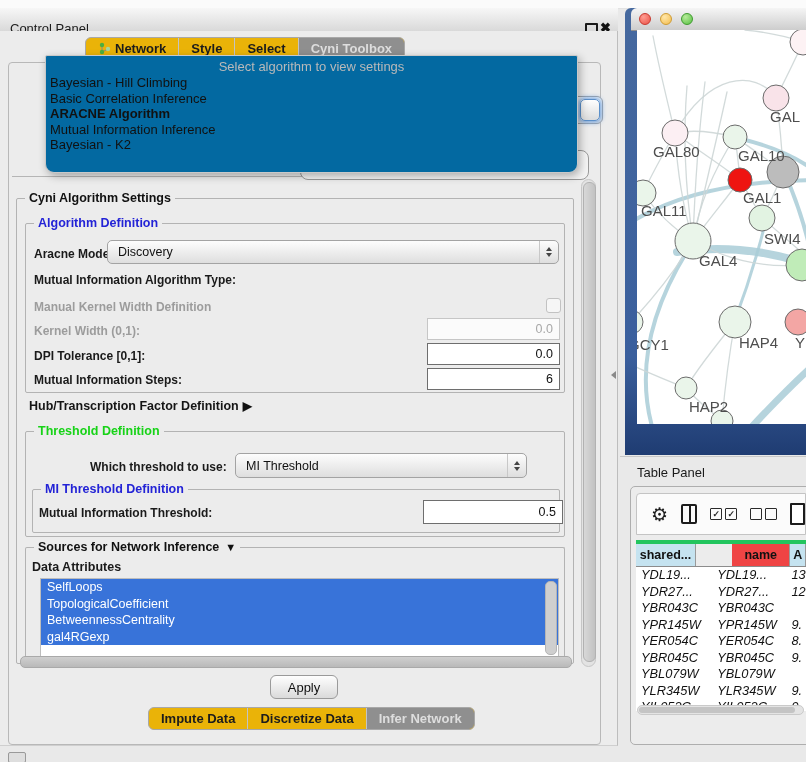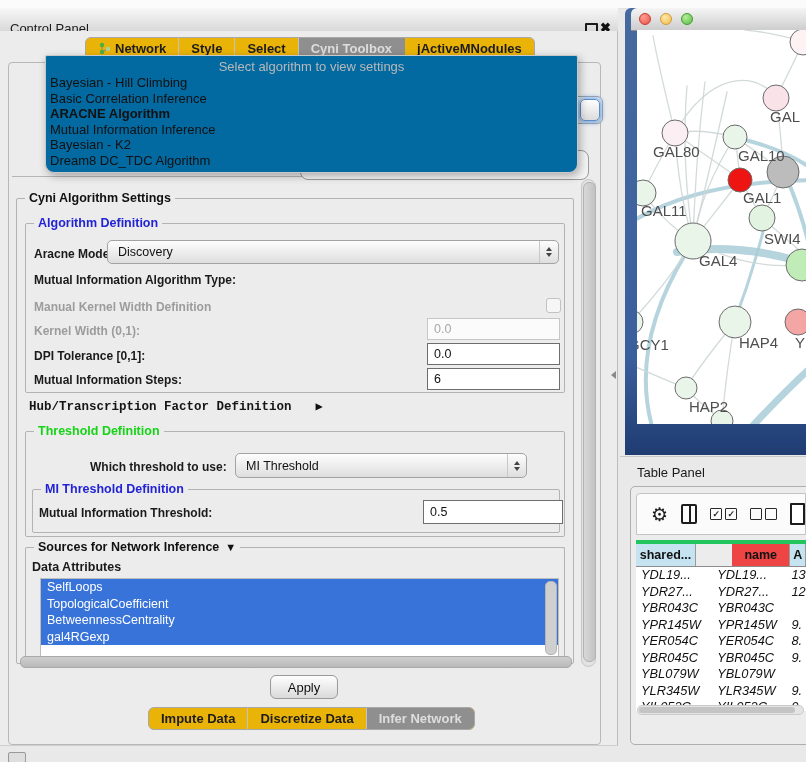--- a/index.html
+++ b/index.html
@@ -51,21 +51,21 @@
   .gb-title.green{color:#17d317;}
   .lbl{font-size:12px;font-weight:bold;color:#1a1a1a;white-space:nowrap;}
   .lbl.disabled{color:#9c9c9c;}
   .combo{border:1px solid #a3a3a3;border-radius:5px;background:linear-gradient(#fdfdfd,#dedede);
     display:flex;align-items:center;font-size:12.5px;color:#111;box-sizing:border-box;}
   .combo .val{flex:1;padding-left:10px;}
   .combo .stepper{width:18px;align-self:stretch;display:flex;flex-direction:column;align-items:center;justify-content:center;gap:2px;border-left:1px solid #c8c8c8;}
   .tri-up{width:0;height:0;border-left:3.5px solid transparent;border-right:3.5px solid transparent;border-bottom:4.5px solid #444;}
   .tri-dn{width:0;height:0;border-left:3.5px solid transparent;border-right:3.5px solid transparent;border-top:4.5px solid #444;}
   .field{border:1px solid #6e6e6e;background:#fff;font-size:12.5px;color:#111;text-align:right;
-    box-sizing:border-box;padding:0 6px;display:flex;align-items:center;}
+    box-sizing:border-box;padding:0 6px;display:flex;align-items:center;justify-content:flex-end;}
   .field.disabled{border:1px solid #c6c6c6;background:#fbfbfb;color:#a8a8a8;}
   .checkbox{width:13px;height:13px;border:1px solid #c2c2c2;border-radius:3px;background:#f6f6f6;}
   .hub-row{font-size:12.5px;font-weight:600;color:#151515;}
   .arrow-right{font-size:12px;color:#111;}
   .list{background:#fff;border:1px solid #bdbdbd;overflow:hidden;position:relative;}
   .list-item{height:16.5px;line-height:16.5px;font-size:12.5px;color:#fff;background:#3873d9;padding-left:6px;}
   .list .lscroll{position:absolute;right:1px;top:2px;width:10px;height:72px;background:#cfcfcf;border:1px solid #b5b5b5;border-radius:5px;}
   .hscroll-thumb{height:10px;background:linear-gradient(#cfcfcf,#b9b9b9);border:1px solid #a9a9a9;border-radius:5px;}
   .apply-btn{width:66px;height:22px;border:1px solid #9a9a9a;border-radius:6px;background:linear-gradient(#fefefe,#dadada);
     font-size:13px;color:#111;display:flex;align-items:center;justify-content:center;}
@@ -128,41 +128,37 @@
     </span>
     <span class="tab">
       <span>Style</span>
     </span>
     <span class="tab">
       <span>Select</span>
     </span>
     <span class="tab active">
       <span>Cyni Toolbox</span>
     </span>
-    <span class="tab">
-      <span>jActiveMNodules</span>
-    </span>
   </div>
 
 <div class="abs outer-panel"></div>
 
 <div class="abs hidden-combo">
     <span class="focus-cap"></span>
   </div>
 <div class="abs hidden-field"></div>
 
 <div class="abs dropdown">
   <div class="dd-placeholder">Select algorithm to view settings</div>
   <div id="dd-items">
       <div class="dd-item">Bayesian - Hill Climbing</div>
       <div class="dd-item">Basic Correlation Inference</div>
       <div class="dd-item bold">ARACNE Algorithm</div>
       <div class="dd-item">Mutual Information Inference</div>
       <div class="dd-item">Bayesian - K2</div>
-      <div class="dd-item">Dream8 DC_TDC Algorithm</div>
     </div>
 </div>
 
 <div class="abs scrollpane-top"></div>
 <div class="abs vscroll">
     <span class="thumb"></span>
   </div>
 
 <div class="abs groupbox" style="left:16px;top:198px;width:556px;height:464px;">
   <span class="gb-title plain">Cyni Algorithm Settings</span>
@@ -193,21 +189,21 @@
     <div class="abs field" style="left:401px;top:119px;width:133px;height:22px;">
         <span>0.0</span>
       </div>
 
     <span class="abs lbl" style="left:8px;top:149px;">Mutual Information Steps:</span>
     <div class="abs field" style="left:401px;top:144px;width:133px;height:22px;">
         <span>6</span>
       </div>
   </div>
 
-  <div class="abs hub-row" style="left:12px;top:200px;display:flex;align-items:center;gap:24px;font-family:Liberation Mono, monospace;">
+  <div class="abs hub-row" style="left:12px;top:200px;display:flex;align-items:center;gap:4px;">
     <span>Hub/Transcription Factor Definition</span>
     <span class="arrow-right">▶</span>
   </div>
 
   <div class="abs groupbox" style="left:8px;top:232px;width:538px;height:104px;">
     <span class="gb-title green">Threshold Definition</span>
 
     <span class="abs lbl" style="left:64px;top:28px;">Which threshold to use:</span>
     <div class="abs combo" style="left:209px;top:21px;width:292px;height:25px;">
       <span class="val">MI Threshold</span>

